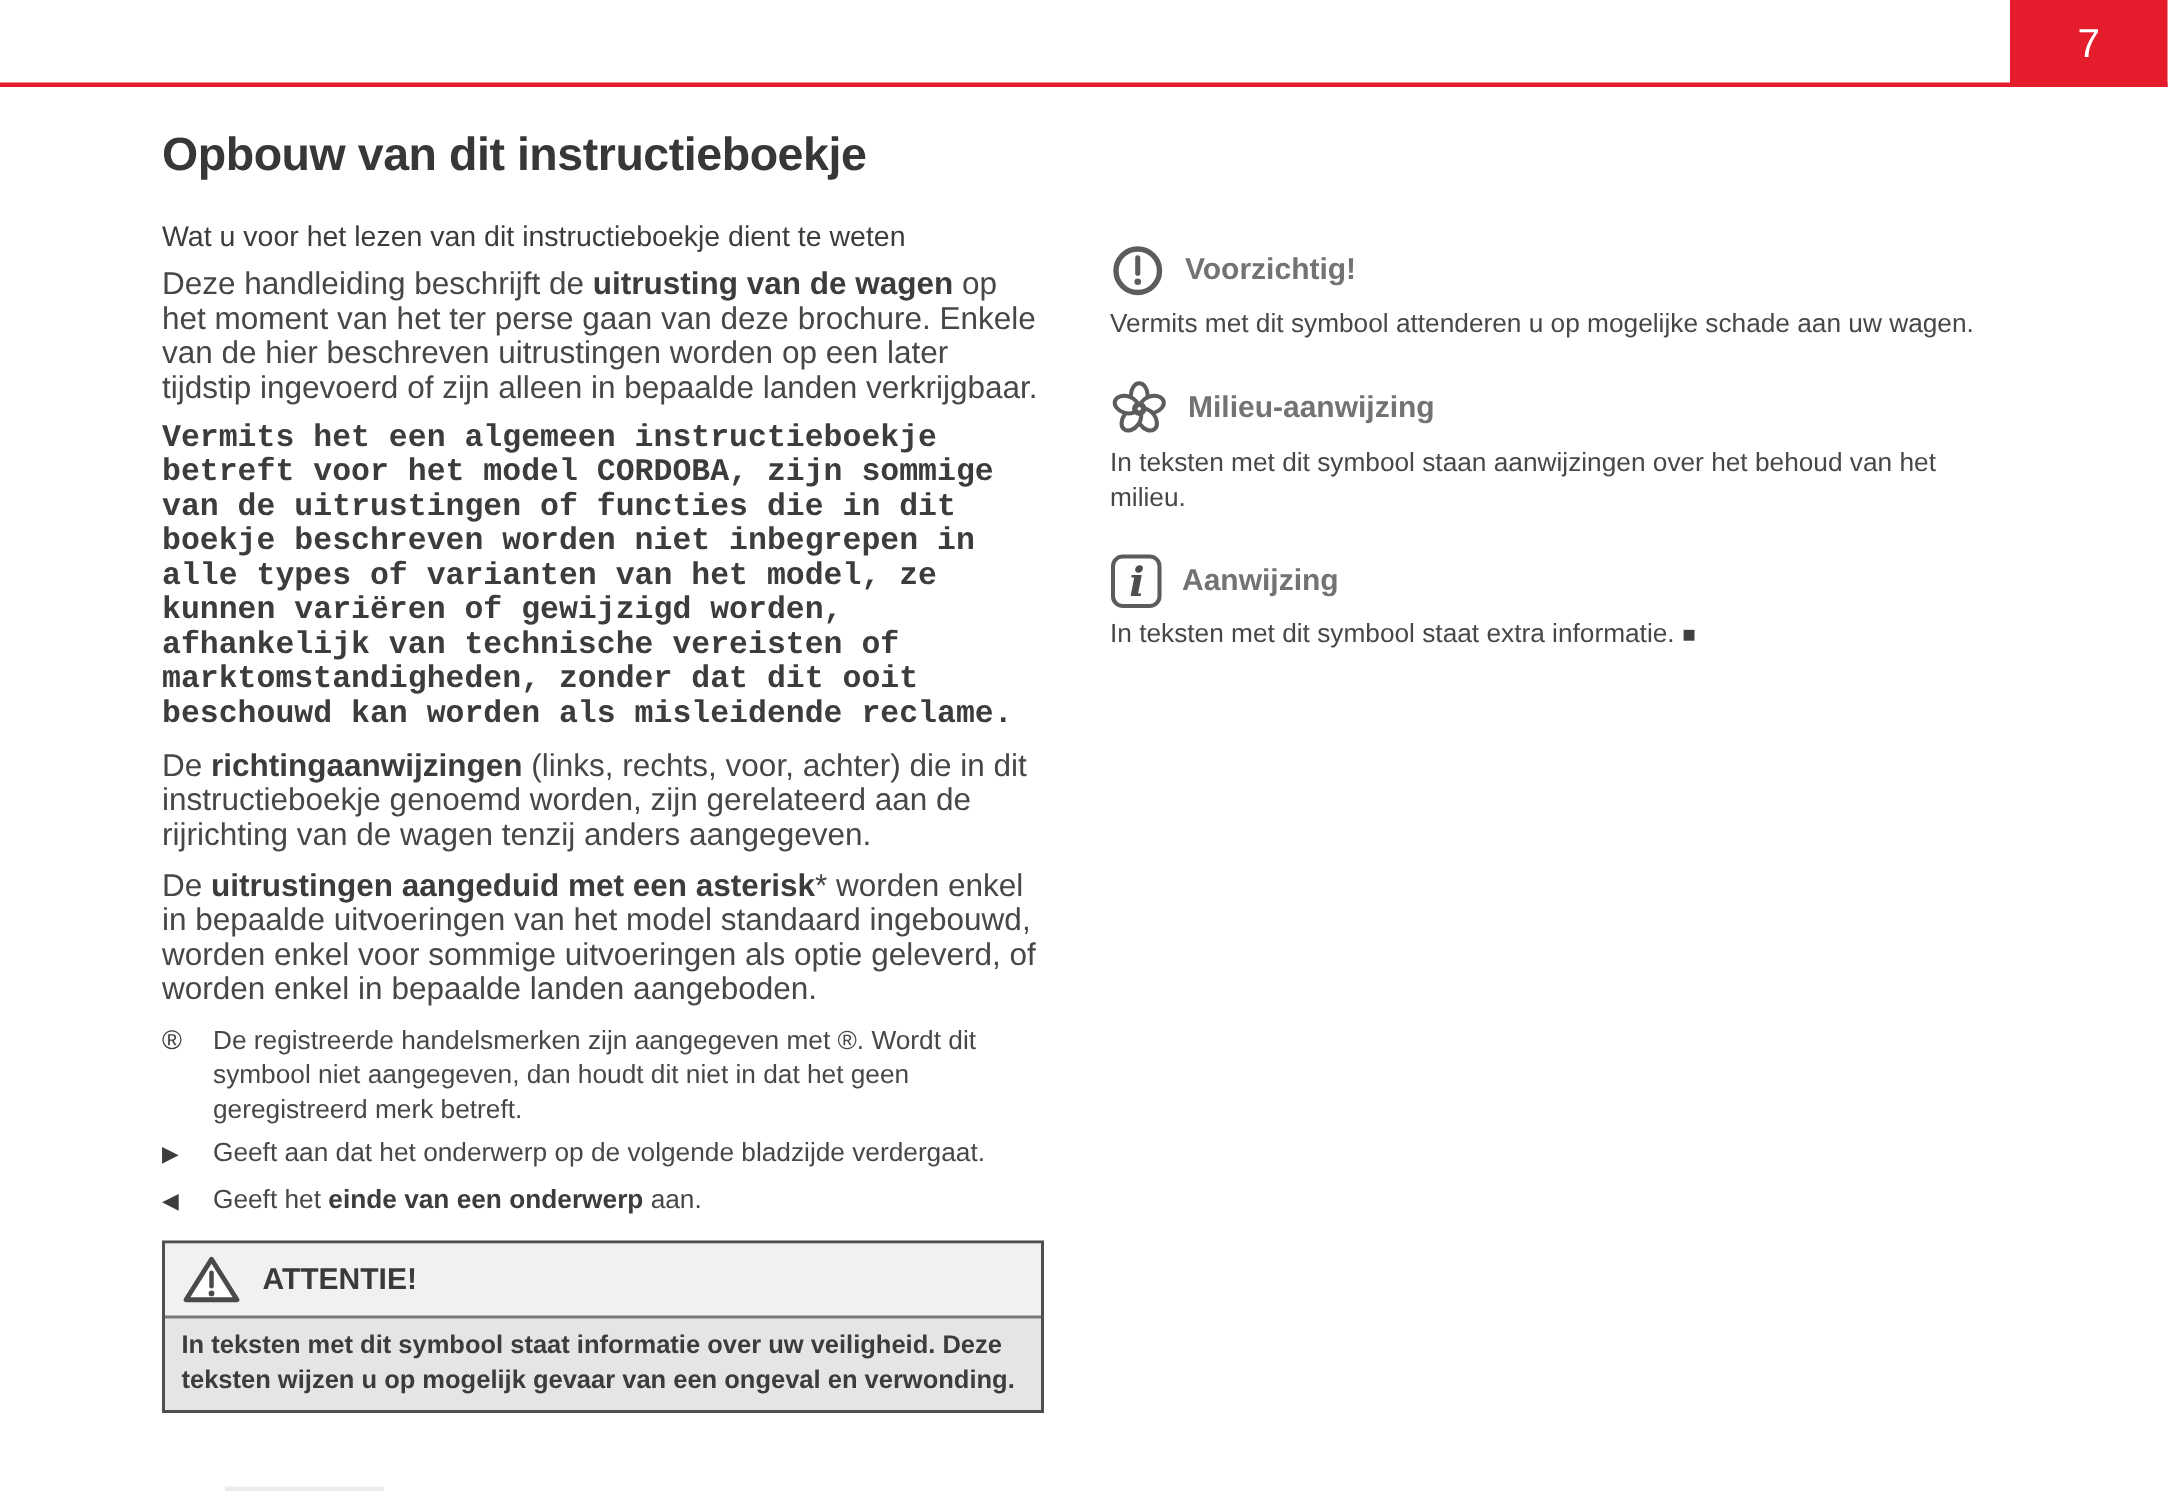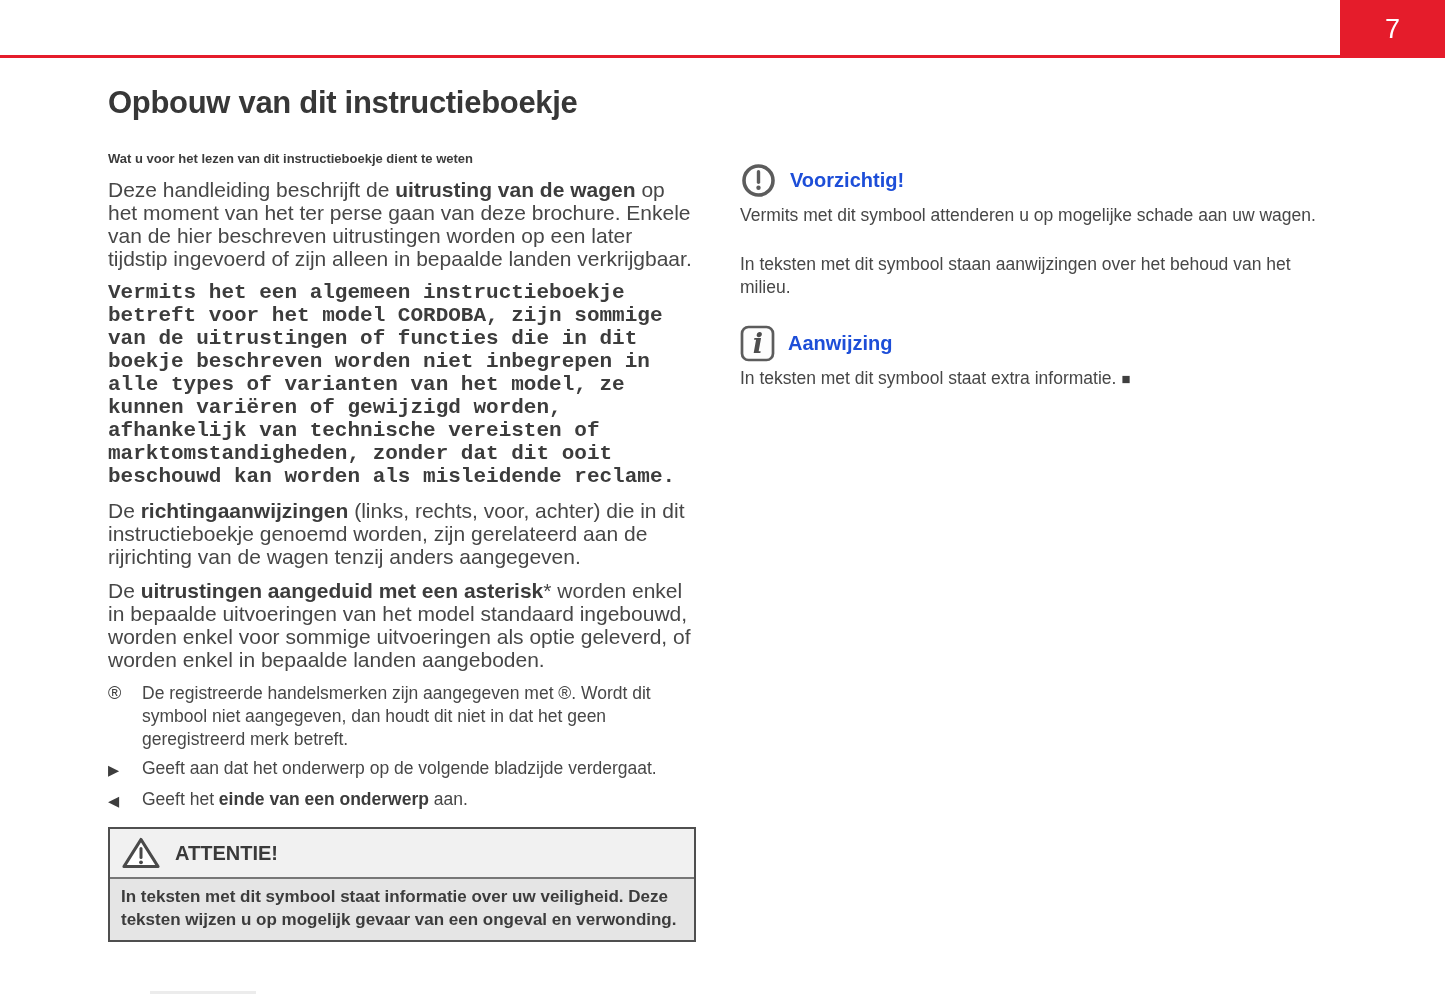--- a/index.html
+++ b/index.html
@@ -15,21 +15,21 @@
   .page-tab {
     position:absolute; top:0; right:0; width:105px; height:58px; background:var(--red);
     display:flex; align-items:center; justify-content:center;
   }
   .page-tab span { color:#fff; font-size:27px; font-weight:400; }
 
   
   .left-col { position:absolute; left:108px; top:85px; width:588px; }
   h1.title { font-size:31px; line-height:36px; font-weight:700; color:#373737;
              letter-spacing:-0.3px; margin:0 0 26px 0; }
-  h2.subtitle { font-size:13px; line-height:23px; font-weight:700; color:var(--ink-bold); margin:0 0 8px 0; }
+  h2.subtitle { font-size:19px; line-height:23px; font-weight:400; color:var(--ink-bold); margin:0 0 8px 0; }
   .para { font-size:21px; line-height:23px; margin:0 0 11px 0; }
   .para .seg-b, .legend-text .seg-b { font-weight:700; color:var(--ink-bold); }
   .para.bold-all { font-weight:700; color:var(--ink-bold);font-family:Liberation Mono, monospace; }
 
   ul.legend { list-style:none; margin:3px 0 0 0; padding:0; }
   ul.legend li { display:flex; font-size:17.5px; line-height:23px; margin:0 0 6px 0; }
   .legend-marker { flex:none; width:34px; color:#3d3d3d; }
   .legend-marker.reg { font-size:18px; }
   .legend-marker.tri { font-size:14.5px; padding-top:2px; }
 
@@ -39,21 +39,21 @@
                background:#f1f1f1; border-bottom:2px solid #777; }
   .attn-title { font-size:20px; font-weight:700; color:#3a3a3a; }
   .attn-body { padding:6px 12px 9px 11px; font-size:17px; line-height:23px;
                font-weight:700; color:var(--ink-bold); }
 
   
   .right-col { position:absolute; left:740px; top:162px; width:600px; }
   .note { margin-bottom:26px; }
   .note-head { display:flex; align-items:center; gap:13px; margin-bottom:5px; }
   .note-icon { flex:none; }
-  .note-title { font-size:20px; font-weight:700; color:#1d4ed8; }
+  .note-title { font-size:20px; font-weight:700; color:#737373; }
   .note-body { font-size:17.5px; line-height:23px; }
   .endmark { color:#3f3f3f; font-size:15px; margin-left:5px; }
 
   .scan-mark { position:absolute; left:150px; top:991px; width:106px; height:3px; background:#ececec; }
 </style>
 </head>
 <body>
 
 <div class="red-rule"></div>
 <div class="page-tab">
@@ -107,20 +107,34 @@
         <circle cx="18.5" cy="18.5" r="14.5" fill="none" stroke="#5c5c5c" stroke-width="3.6"></circle>
         <line x1="18.5" y1="9.8" x2="18.5" y2="20.2" stroke="#5c5c5c" stroke-width="3.4" stroke-linecap="round"></line>
         <circle cx="18.5" cy="25.8" r="2.2" fill="#5c5c5c"></circle>
       </svg>
       <span class="note-title">Voorzichtig!</span>
     </div>
     <div class="note-body">Vermits met dit symbool attenderen u op mogelijke schade aan uw wagen.</div>
   </div>
 
   <div class="note">
+    <div class="note-head">
+      <svg class="note-icon" width="39" height="39" viewBox="0 0 39 39">
+        <g stroke="#5c5c5c" stroke-width="2.7" fill="#ffffff">
+          <ellipse cx="19.5" cy="10.6" rx="5.6" ry="8.1"></ellipse>
+          <ellipse cx="19.5" cy="10.6" rx="5.6" ry="8.1" transform="rotate(72 19.5 19.5)"></ellipse>
+          <ellipse cx="19.5" cy="10.6" rx="5.6" ry="8.1" transform="rotate(144 19.5 19.5)"></ellipse>
+          <ellipse cx="19.5" cy="10.6" rx="5.6" ry="8.1" transform="rotate(216 19.5 19.5)"></ellipse>
+          <ellipse cx="19.5" cy="10.6" rx="5.6" ry="8.1" transform="rotate(288 19.5 19.5)"></ellipse>
+        </g>
+        <circle cx="19.5" cy="19.5" r="4.8" fill="#5c5c5c"></circle>
+        <circle cx="19.5" cy="19.5" r="1.2" fill="#ffffff"></circle>
+      </svg>
+      <span class="note-title">Milieu-aanwijzing</span>
+    </div>
     <div class="note-body">In teksten met dit symbool staan aanwijzingen over het behoud van het milieu.</div>
   </div>
 
   <div class="note">
     <div class="note-head">
       <svg class="note-icon" width="35" height="37" viewBox="0 0 35 37">
         <rect x="2" y="2" width="31" height="33" rx="6.5" fill="#fdfdfd" stroke="#5c5c5c" stroke-width="2.7"></rect>
         <text x="18" y="28" text-anchor="middle" font-family="DejaVu Serif, serif" font-style="italic" font-weight="bold" font-size="27" fill="#4d4d4d">i</text>
       </svg>
       <span class="note-title">Aanwijzing</span>

